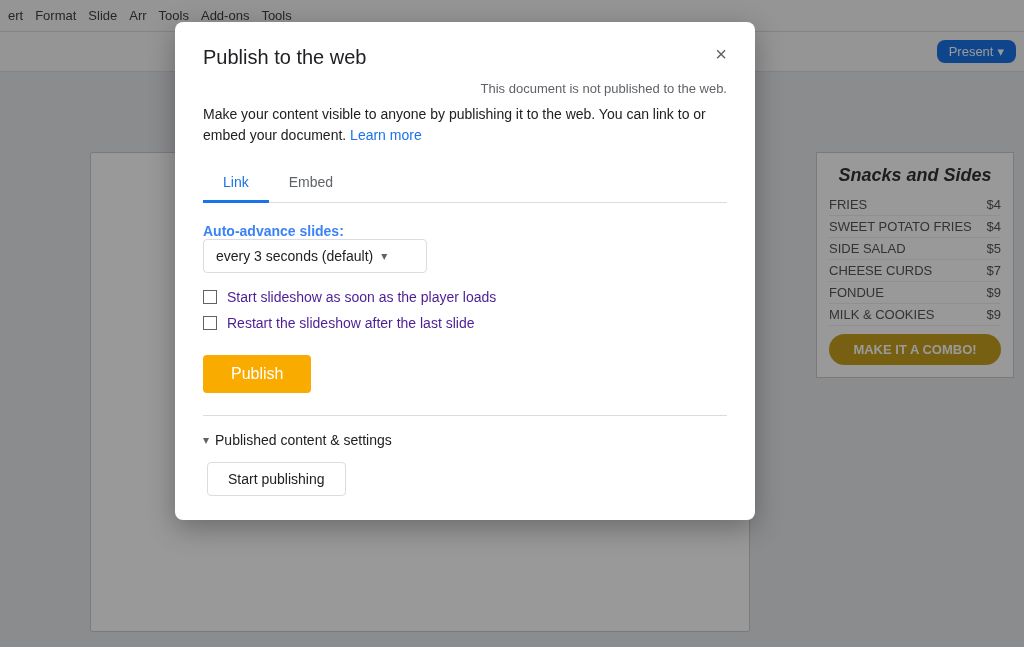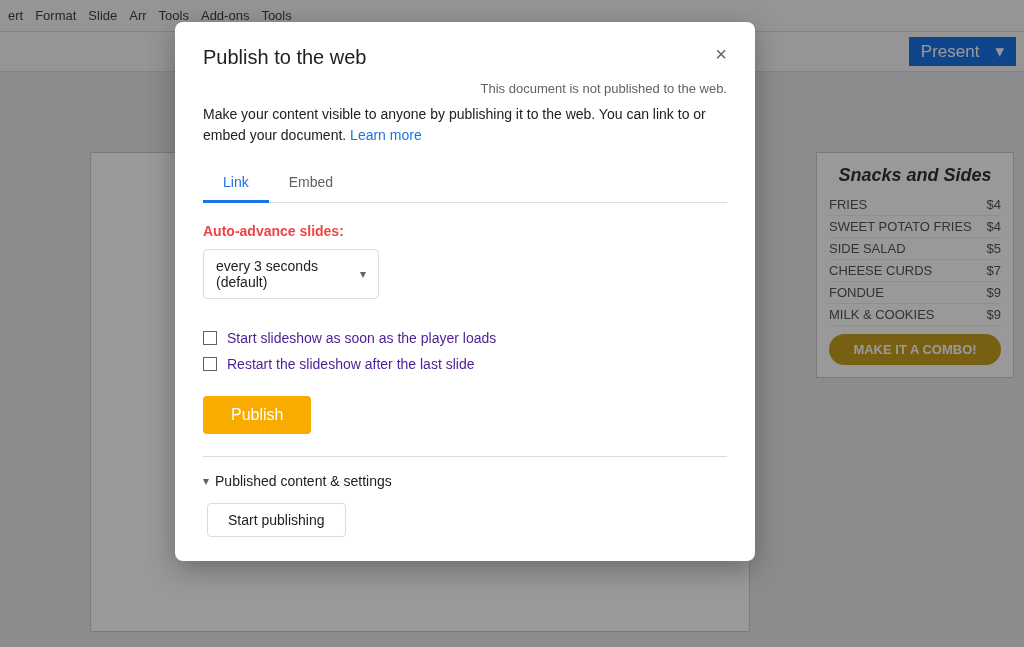--- a/index.html
+++ b/index.html
@@ -53,26 +53,26 @@
       align-items: center;
       justify-content: flex-end;
       padding-right: 8px;
       gap: 8px;
     }
 
     .present-btn {
       background: #1a73e8;
       color: white;
       border: none;
-      border-radius: 0;
+      border-radius: 8px;
       padding: 4px 12px;
-      font-size: 17px;
-      display: flex;
-      align-items: center;
-      gap: 16px;
+      font-size: 13px;
+      display: flex;
+      align-items: center;
+      gap: 4px;
     }
 
     .slides-area {
       position: absolute;
       top: 72px;
       left: 0;
       right: 0;
       bottom: 0;
       background: #e8eaed;
       z-index: 0;
@@ -215,38 +215,38 @@
     .tab.active {
       color: #1a73e8;
       border-bottom: 3px solid #1a73e8;
       font-weight: 500;
     }
 
     
     .auto-advance-label {
       font-size: 14px;
       font-weight: 600;
-      color: #ef4444;
-      margin-bottom: 10px;
+      color: #3b82f6;
+      margin-bottom: 0;
     }
 
     
     .dropdown-select {
       border: 1px solid #dadce0;
       border-radius: 4px;
       padding: 8px 12px;
       font-size: 14px;
       color: #202124;
       background: white;
       cursor: pointer;
       display: flex;
       align-items: center;
       gap: 8px;
-      width: 176px;
-      margin-bottom: 31px;
+      width: 224px;
+      margin-bottom: 16px;
     }
 
     .dropdown-arrow {
       font-size: 12px;
       color: #5f6368;
     }
 
     
     .checkbox-row {
       display: flex;

